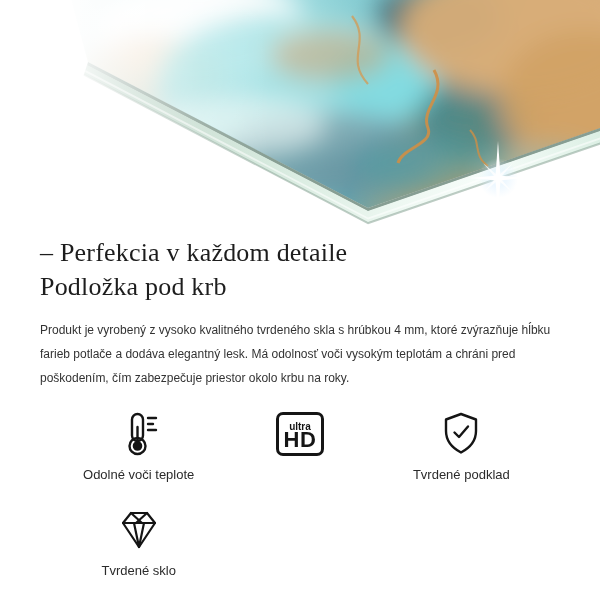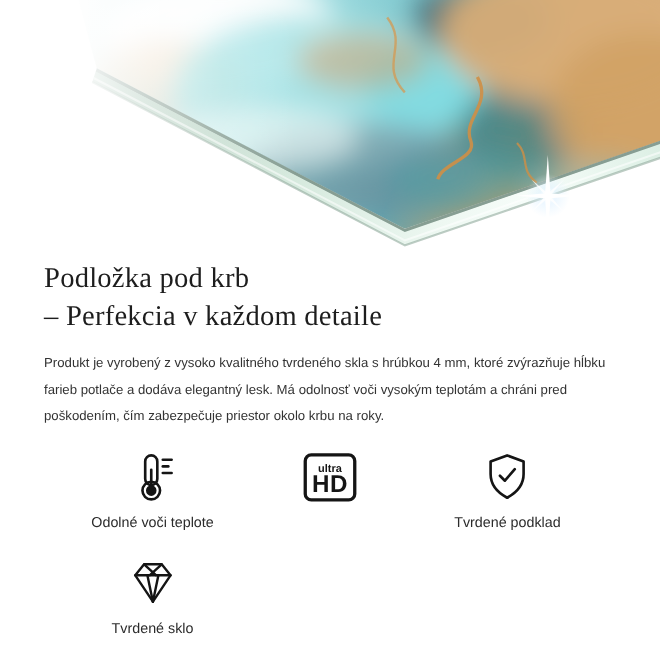--- a/index.html
+++ b/index.html
@@ -144,22 +144,22 @@
             <polygon points="477,178 498,176.4 519,178 498,179.6"></polygon>
           </g>
         </g>
         <circle cx="498" cy="178" r="3" fill="#ffffff"></circle>
       </g>
     </svg>
   </div>
 
   <div class="content">
     <h1 class="title">
+      <span>– Perfekcia v každom detaile</span>
       <span>Podložka pod krb</span>
-      <span>– Perfekcia v každom detaile</span>
     </h1>
     <p class="desc">Produkt je vyrobený z vysoko kvalitného tvrdeného skla s hrúbkou 4 mm, ktoré zvýrazňuje hĺbku farieb potlače a dodáva elegantný lesk. Má odolnosť voči vysokým teplotám a chráni pred poškodením, čím zabezpečuje priestor okolo krbu na roky.</p>
 
     <div class="features">
 
       <div class="feature">
         <div class="icon-box">
           <svg class="icon-svg" width="48" height="48" viewBox="0 0 48 48">
             <rect x="17" y="4" width="11" height="27" rx="5.5"></rect>
             <circle cx="22.5" cy="36" r="8"></circle>

